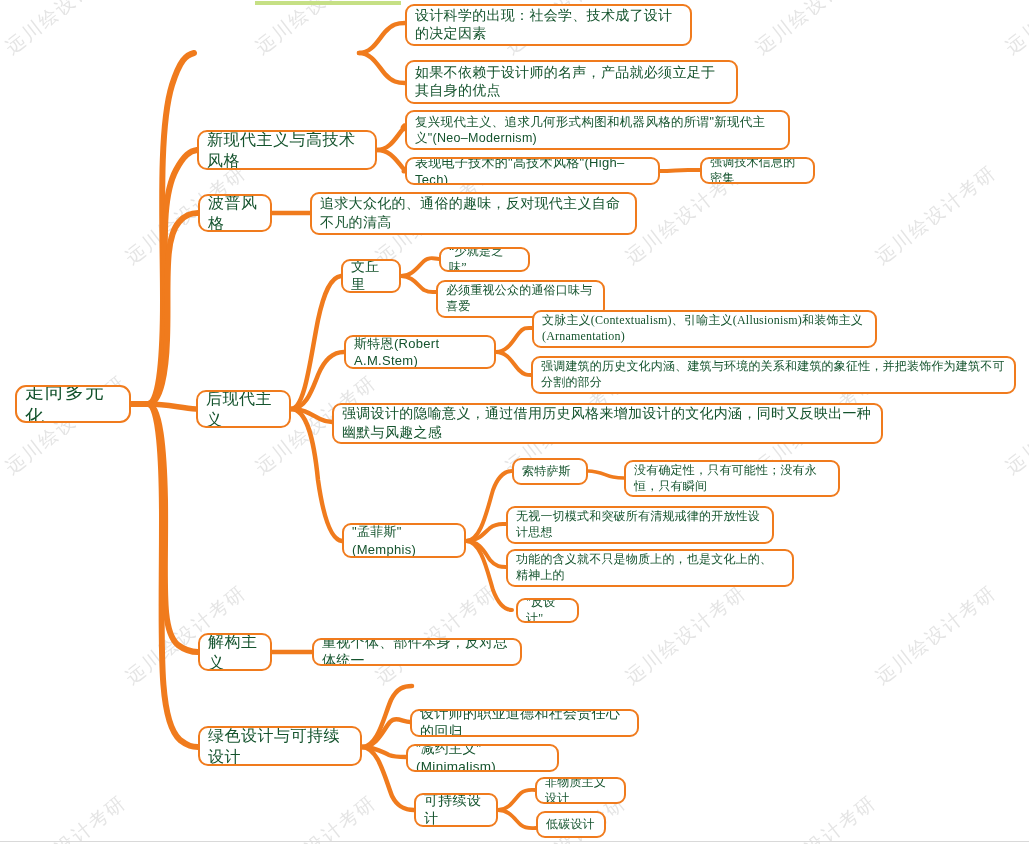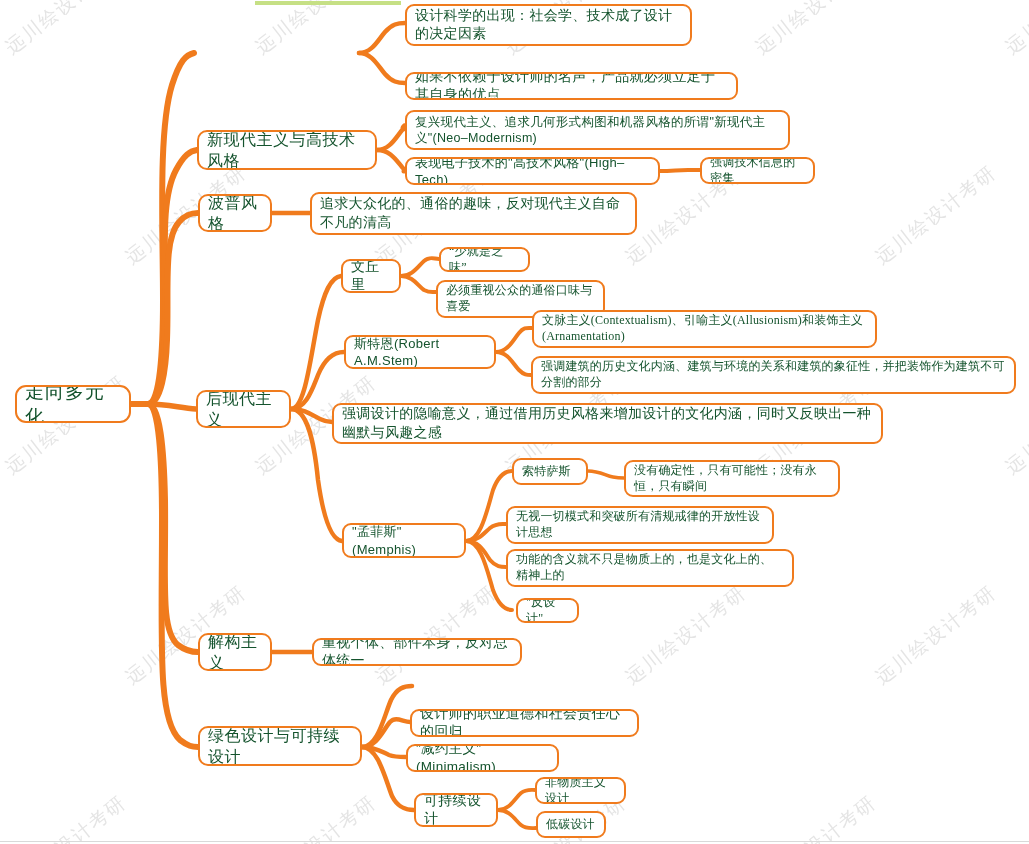--- a/index.html
+++ b/index.html
@@ -196,21 +196,21 @@
 
   <div id="nodes">
 
     <div class="node root" style="left:15px; top:385px; width:116px; height:38px;">
       <span>走向多元化</span>
     </div>
 
     <div class="node lvl2" style="left:405px; top:4px; width:287px; height:42px;">
       <span>设计科学的出现：社会学、技术成了设计的决定因素</span>
     </div>
-    <div class="node lvl2" style="left:405px; top:72px; width:333px; height:28px;">
+    <div class="node lvl2" style="left:405px; top:60px; width:333px; height:44px;">
       <span>如果不依赖于设计师的名声，产品就必须立足于其自身的优点</span>
     </div>
 
     <div class="node lvl1" style="left:197px; top:130px; width:180px; height:40px;">
       <span>新现代主义与高技术风格</span>
     </div>
     <div class="node lvl2 sans" style="left:405px; top:110px; width:385px; height:40px; font-size:12.5px;">
       <span>复兴现代主义、追求几何形式构图和机器风格的所谓"新现代主义"(Neo–Modernism)</span>
     </div>
     <div class="node lvl2 sans" style="left:405px; top:157px; width:255px; height:28px; font-size:13px;">

